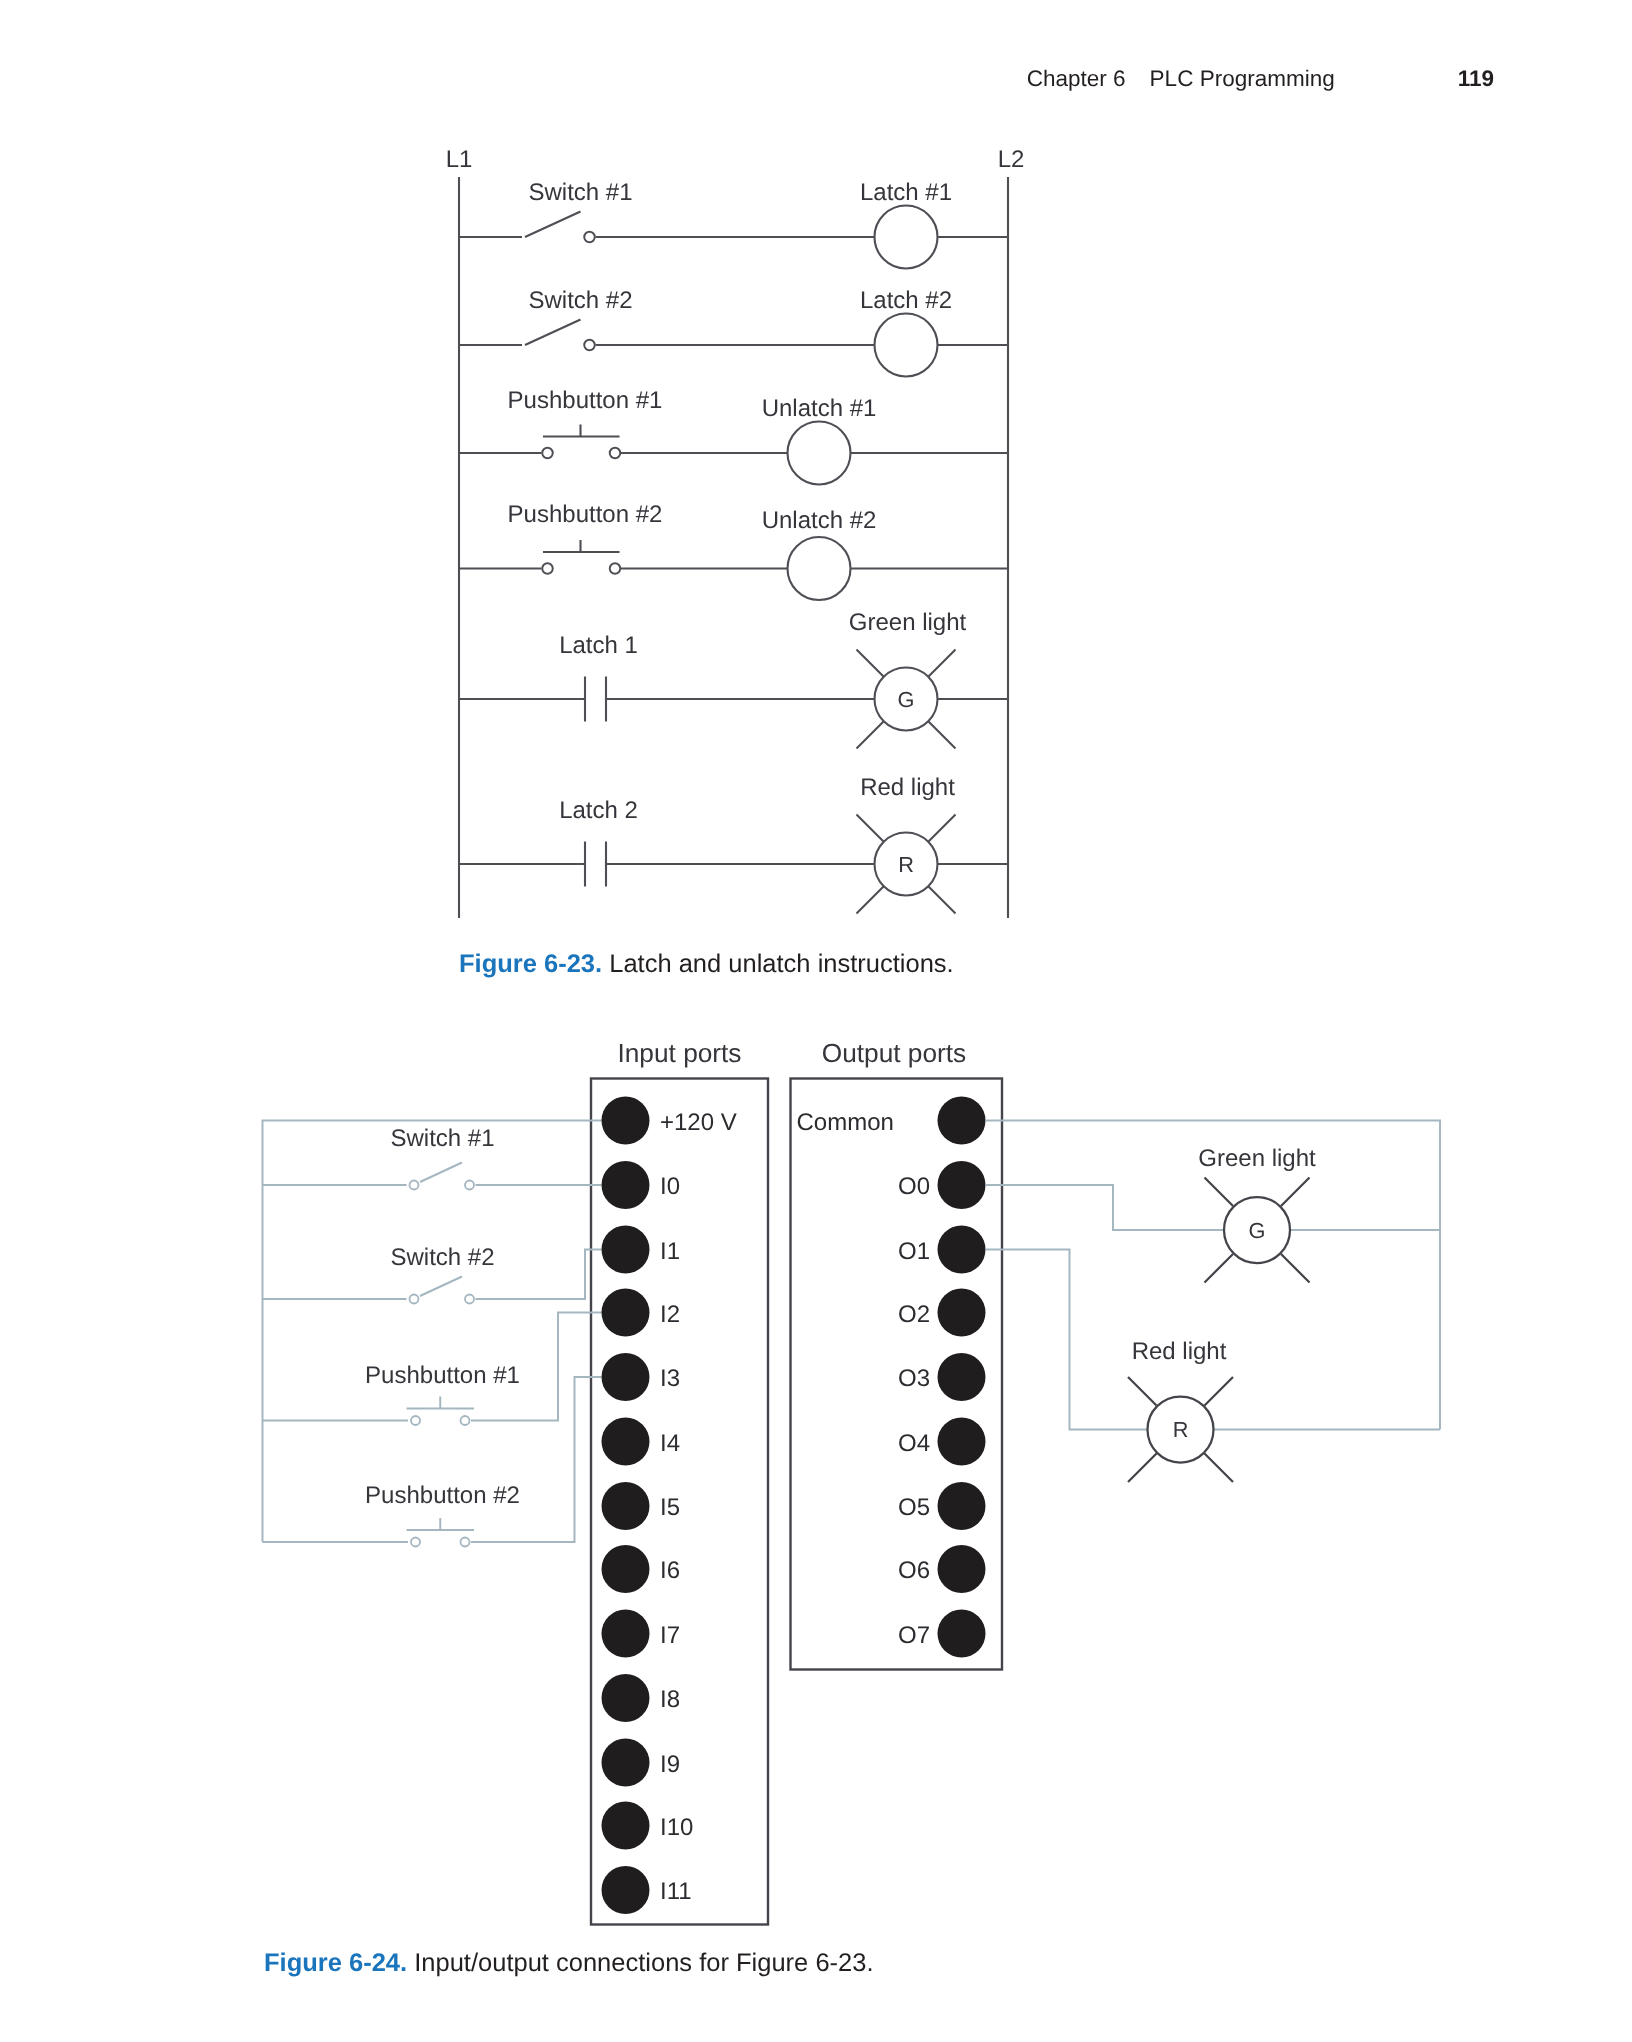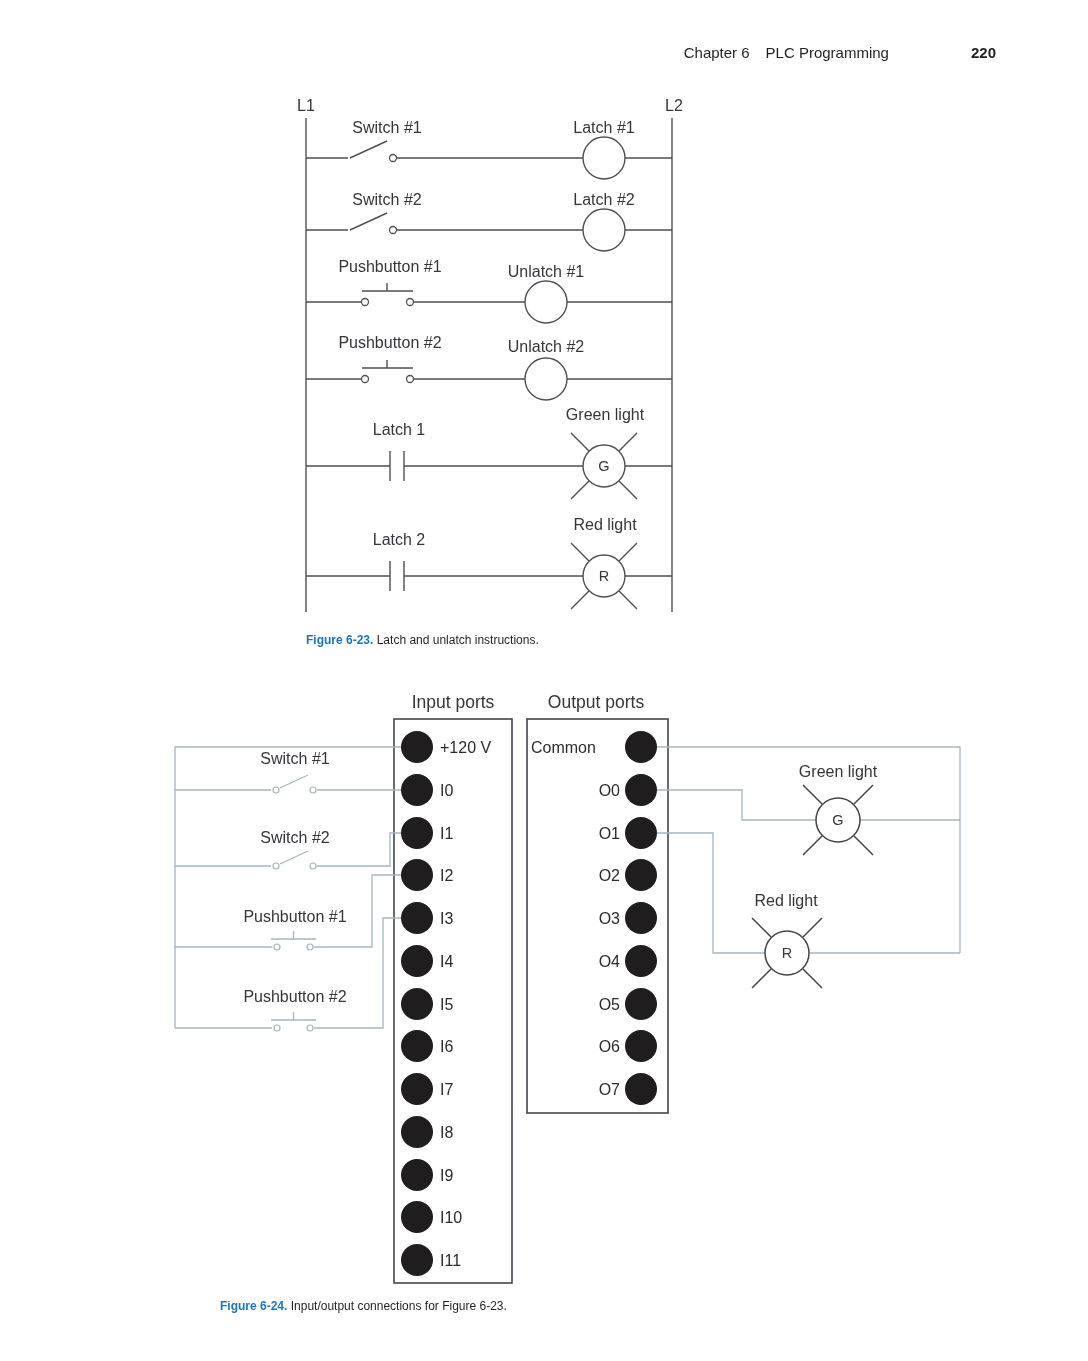--- a/index.html
+++ b/index.html
@@ -25,32 +25,32 @@
   .lampc { stroke:#44444b; stroke-width:1.5; fill:#ffffff; }
   .box   { stroke:#44444b; stroke-width:1.6; fill:none; }
   .port  { fill:#201d1e; }
   .dlabel { font-size:16px; fill:#35353b; }
   .plabel { font-size:16px; fill:#2b2b30; }
   .ptitle { font-size:17.5px; fill:#35353b; }
   .lamptxt { font-size:14.5px; fill:#35353b; }
   .raillbl { font-size:16px; fill:#35353b; }
   .mid { text-anchor:middle; }
   .enda { text-anchor:end; }
-  .caption { position:absolute; font-size:12px; color:#231f20; }
+  .caption { position:absolute; font-size:17px; color:#231f20; }
   .figlabel { font-weight:bold; color:#1a75bc; }
 </style>
 </head>
 <body>
 
 <div class="page">
 
   <div class="hdr">
     <span class="chap">Chapter 6</span>
     <span class="sect">PLC Programming</span>
-    <span class="pnum">220</span>
+    <span class="pnum">119</span>
   </div>
 
   <svg style="top:95px;" width="1088" height="545" viewBox="0 95 1088 545">
 
     <text class="raillbl mid" x="306" y="111">L1</text>
     <text class="raillbl mid" x="674" y="111">L2</text>
     <line class="lline" x1="306" y1="118" x2="306" y2="612"></line>
     <line class="lline" x1="672" y1="118" x2="672" y2="612"></line>
 
     <g>
@@ -216,17 +216,17 @@
 
       <path class="dark" d="M771 937 L752 918 M803 937 L822 918 M771 969 L752 988 M803 969 L822 988"></path>
       <circle class="lampc" cx="787" cy="953" r="22"></circle>
       <text class="lamptxt mid" x="787" y="958">R</text>
     </g>
 
     <text class="dlabel mid" x="838" y="777">Green light</text>
     <text class="dlabel mid" x="786" y="906">Red light</text>
   </svg>
 
-  <div class="caption" style="left:176px; top:1299px;margin-left:44px;">
+  <div class="caption" style="left:176px; top:1299px;">
     <span class="figlabel">Figure 6-24.</span><span> Input/output connections for Figure 6-23.</span>
   </div>
 
 </div>
 
 </body></html>

